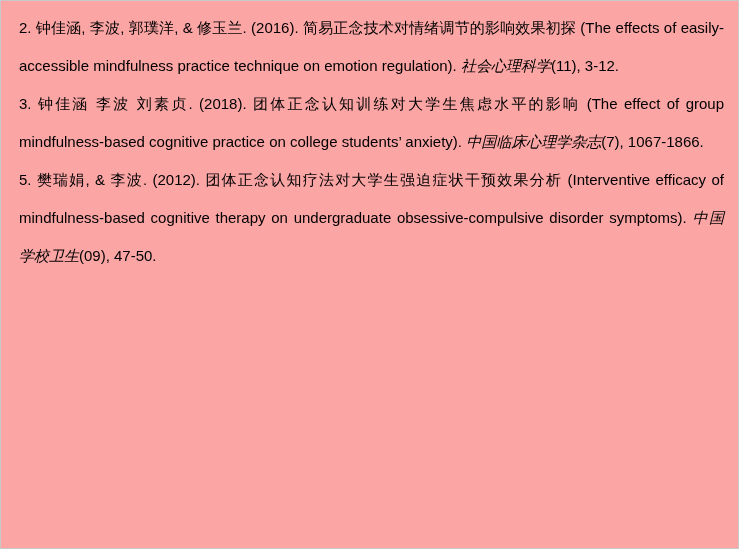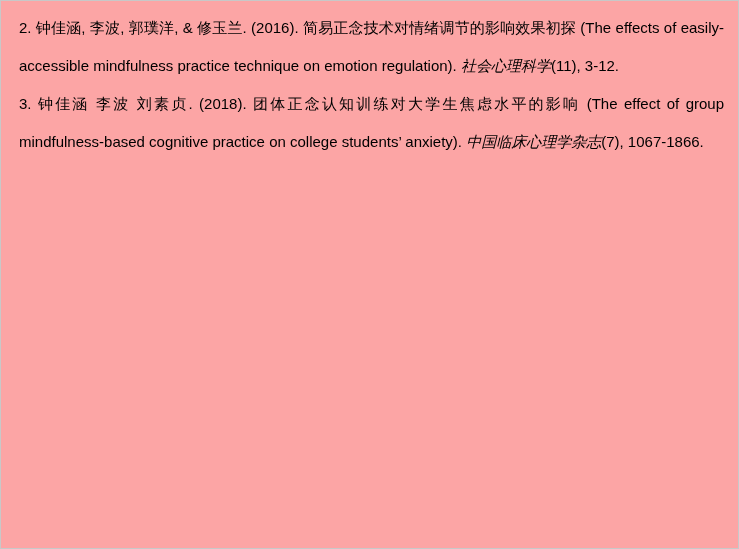--- a/index.html
+++ b/index.html
@@ -40,14 +40,15 @@
     font-style: normal;
   }
 </style>
 </head>
 <body>
 
 <div class="page">
   <div id="reference-list">
       <p class="ref"><span class="num">2.  钟佳涵, 李波, 郭璞洋, &amp; 修玉兰. (2016).  简易正念技术对情绪调节的影响效果初探  (The effects of easily-accessible mindfulness practice technique on emotion regulation). </span><span class="it">社会心理科学</span><span class="num">(11), 3-12.</span></p>
       <p class="ref"><span class="num">3.  钟佳涵  李波  刘素贞. (2018).  团体正念认知训练对大学生焦虑水平的影响  (The effect of group mindfulness-based cognitive practice on college students’ anxiety). </span><span class="it">中国临床心理学杂志</span><span class="num">(7), 1067-1866.</span></p>
+      <p class="ref"><span class="num">5.  樊瑞娟, &amp; 李波. (2012).  团体正念认知疗法对大学生强迫症状干预效果分析 (Interventive efficacy of mindfulness-based cognitive therapy on undergraduate obsessive-compulsive disorder symptoms). </span><span class="it">中国学校卫生</span><span class="num">(09), 47-50.</span></p>
     </div>
 </div>
 
 </body></html>

